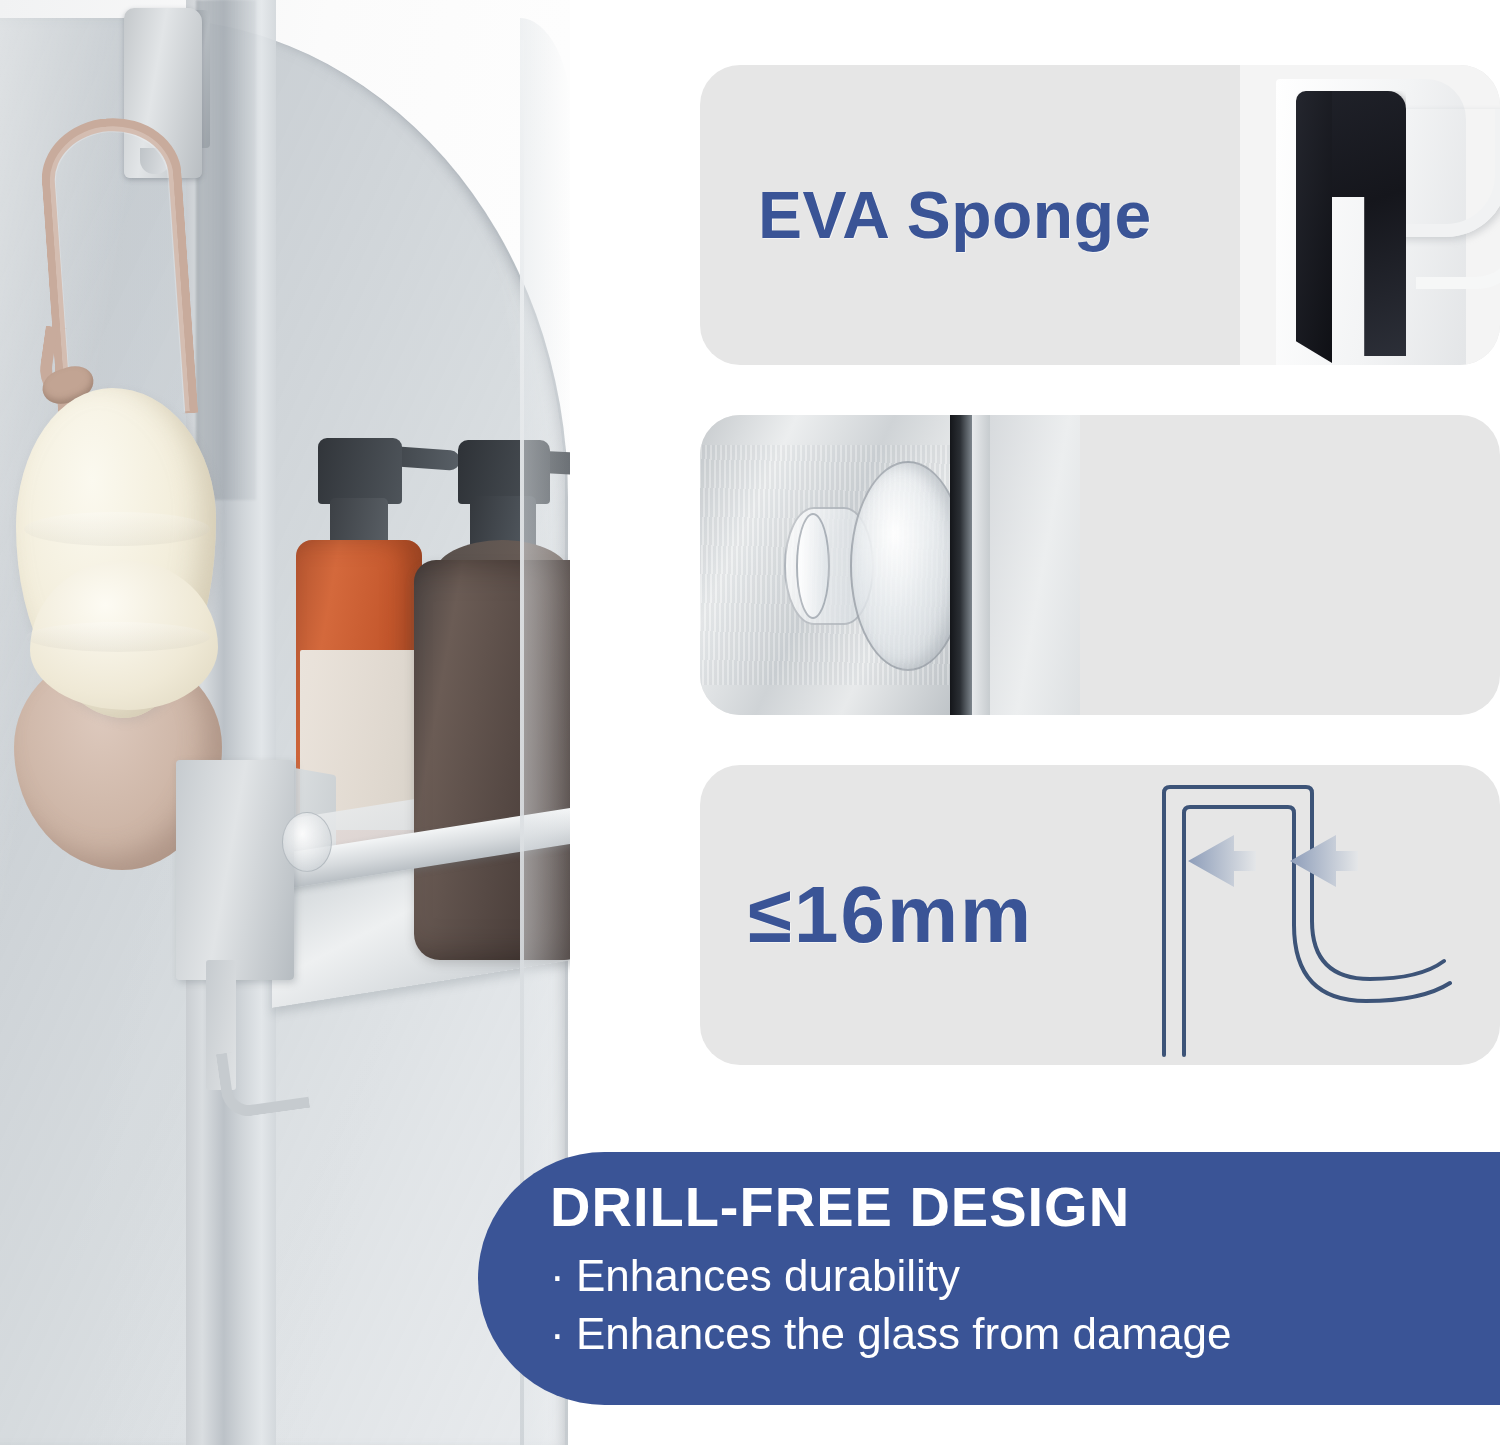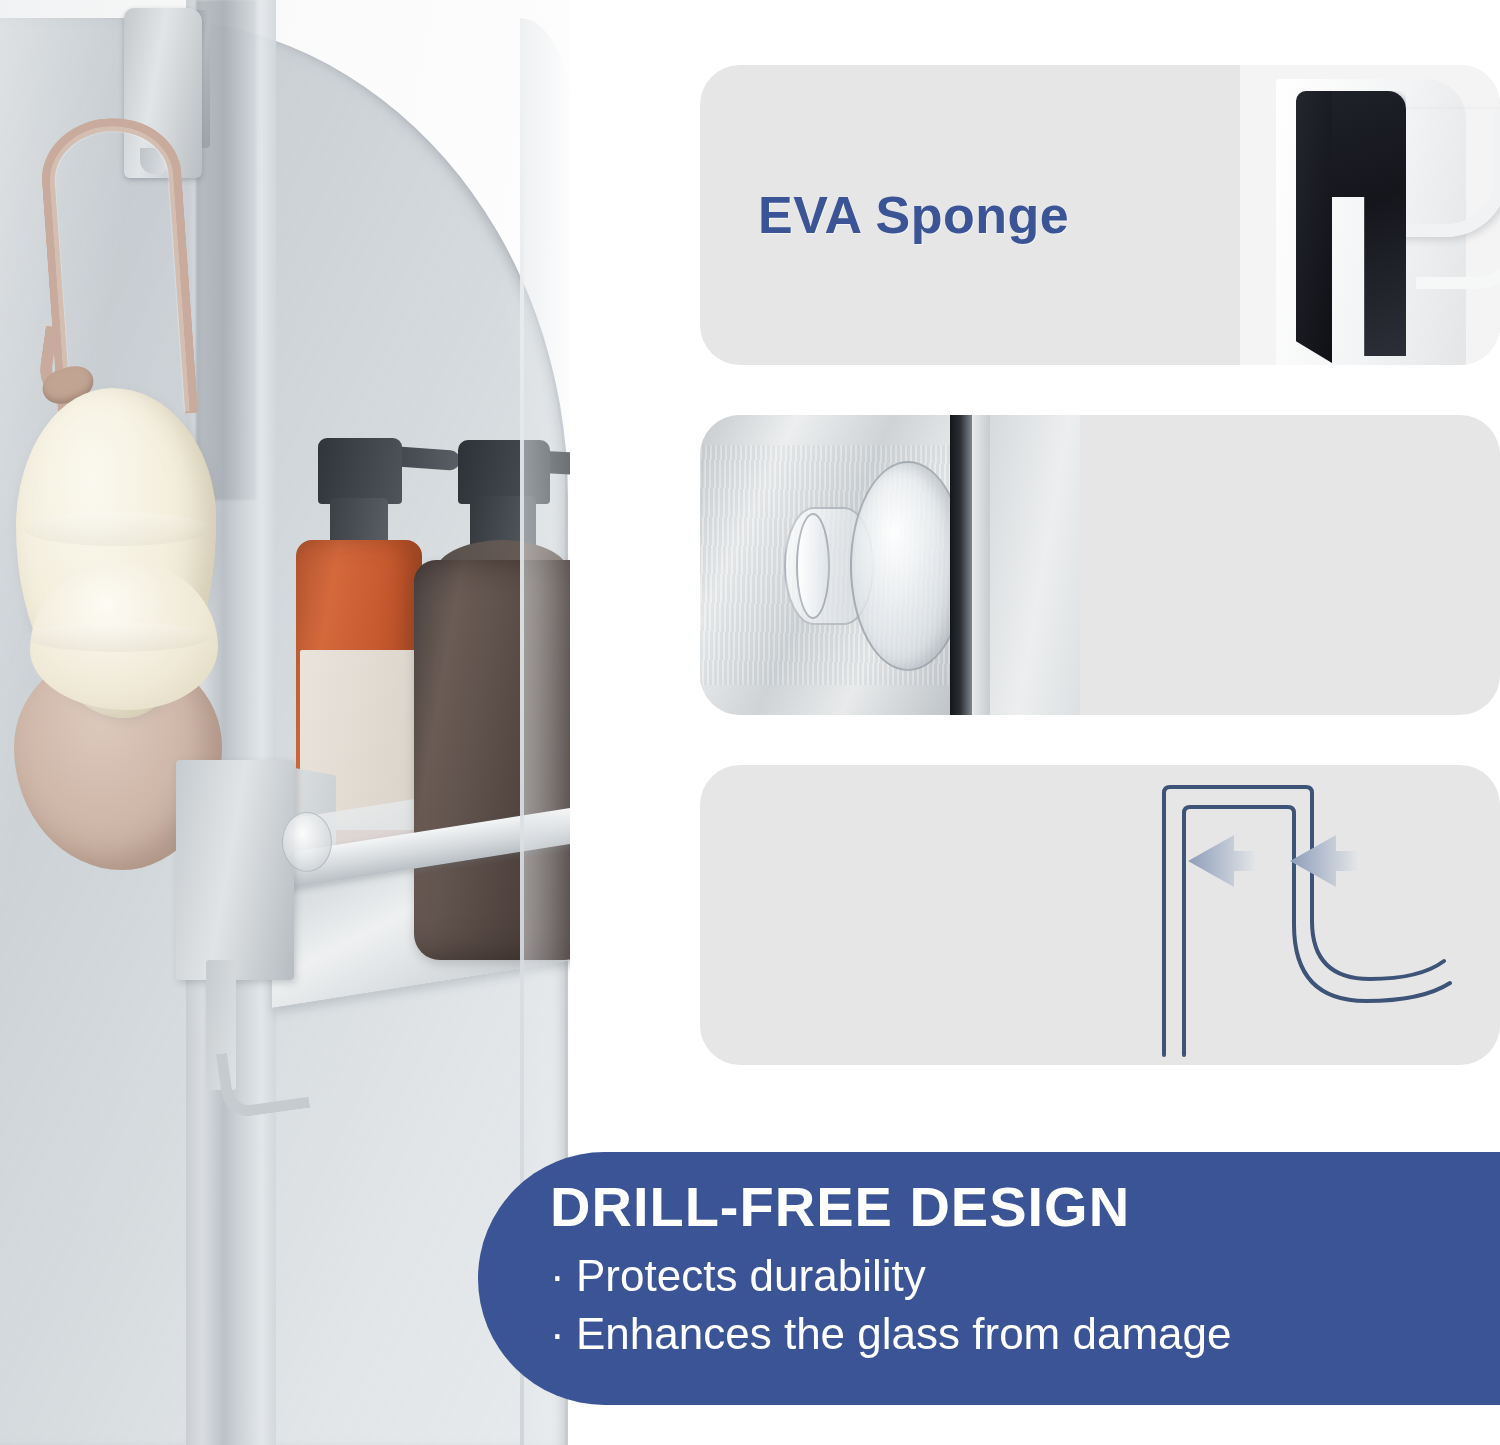--- a/index.html
+++ b/index.html
@@ -248,21 +248,21 @@
   }
   #panel-eva   {top:65px;  height:300px;}
   #panel-drill {top:415px; height:300px;}
   #panel-mm    {top:765px; height:300px;}
 
   .panel-label{
     color:#3a5496;font-weight:bold;letter-spacing:.5px;
     text-shadow:1px 1px 0 rgba(255,255,255,.5);
     white-space:nowrap;
   }
-  #panel-eva   .panel-label{font-size:52px;margin-left:58px;}
+  #panel-eva   .panel-label{font-size:66px;margin-left:58px;}
   #panel-drill .panel-label{font-size:78px;margin-left:398px;}
   #panel-mm    .panel-label{font-size:80px;margin-left:48px;letter-spacing:2px;}
 
   
   .eva-art{position:absolute;right:0;top:0;width:260px;height:300px;background:#f4f4f4;}
   .eva-white-body{
     position:absolute;left:36px;top:14px;width:190px;height:290px;
     background:linear-gradient(100deg,#ffffff 0%,#f3f4f5 55%,#e3e5e7 100%);
     border-radius:4px 40px 0 0;
   }
@@ -425,20 +425,21 @@
       <div class="suction-ring"></div>
       <div class="suction-disc"></div>
       <div class="drill-glassband"></div>
       <div class="drill-glassband2"></div>
       <div class="drill-right"></div>
     </div>
 
   </div>
 
   <div class="panel" id="panel-mm">
+    <div class="panel-label">≤16mm</div>
 
     <div class="mm-art">
       <svg width="330" height="300" viewBox="0 0 330 300" xmlns="http://www.w3.org/2000/svg">
         <defs>
           <linearGradient id="arrGrad" x1="0" y1="0" x2="1" y2="0">
             <stop offset="0%" stop-color="#8d9db9"></stop>
             <stop offset="100%" stop-color="#e4e6e8"></stop>
           </linearGradient>
           <linearGradient id="arrGradR" x1="1" y1="0" x2="0" y2="0">
             <stop offset="0%" stop-color="#8d9db9"></stop>
@@ -456,21 +457,21 @@
 
         <path d="M 146 96 L 100 70 L 100 86 L 78 86 L 78 106 L 100 106 L 100 122 Z" transform="translate(0,0) scale(-1,1) translate(-292,0)" fill="url(#arrGradR)"></path>
       </svg>
     </div>
   </div>
 
   <div class="banner">
     <div class="banner-title">DRILL-FREE DESIGN</div>
     <ul class="banner-list">
       <li>
-        <span class="bullet">·</span><span>Protects durability</span>
+        <span class="bullet">·</span><span>Enhances durability</span>
       </li>
       <li>
         <span class="bullet">·</span><span>Enhances the glass from damage</span>
       </li>
     </ul>
   </div>
 
 </div>
 
 </body></html>

